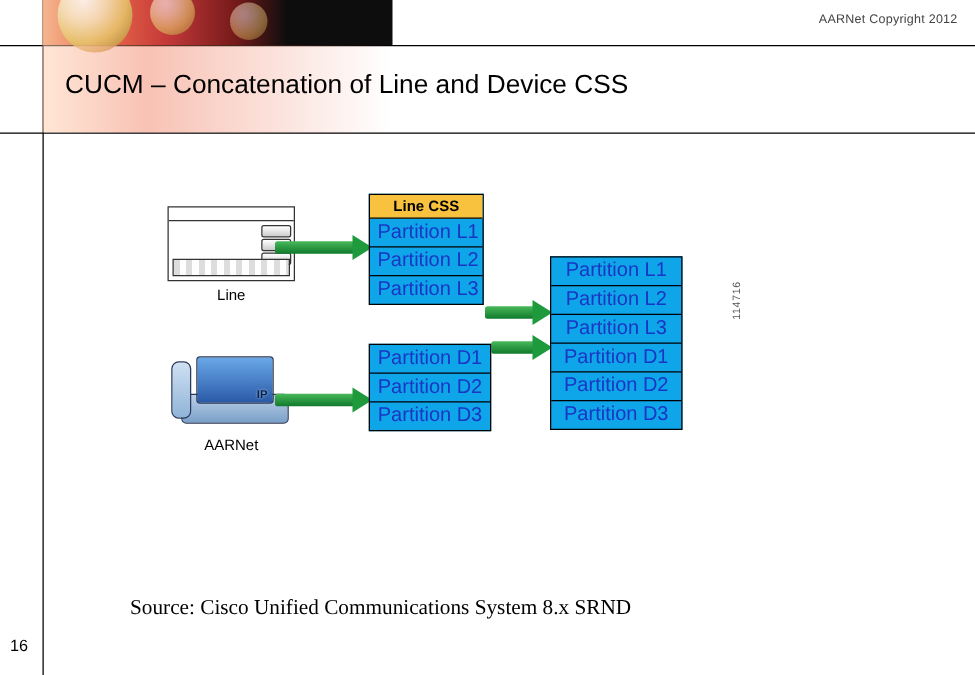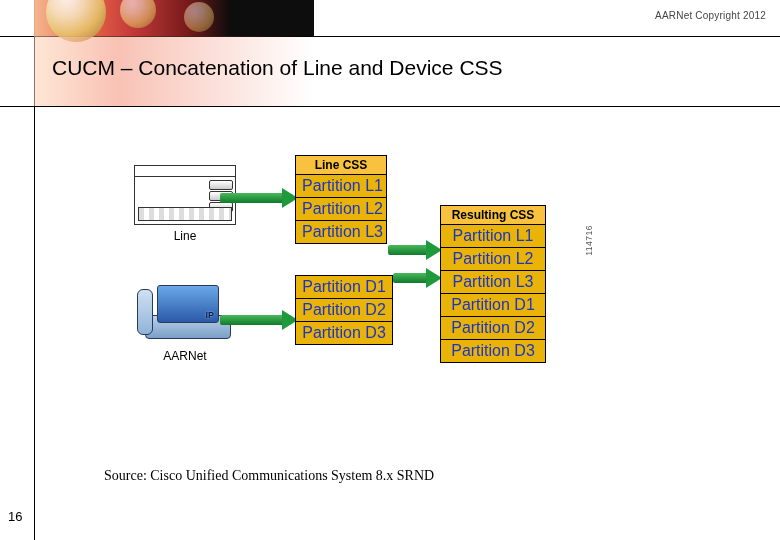--- a/index.html
+++ b/index.html
@@ -76,41 +76,41 @@
   }
   .page-num {
     position: absolute;
     left: 8px;
     bottom: 16px;
     font-size: 13px;
   }
   .source {
     position: absolute;
     left: 104px;
-    bottom: 56px;
-    font-size: 14px;
+    bottom: 44px;
+    font-size: 17px;
     font-family: "Times New Roman", Times, serif;
   }
 
   
   .diagram {
     position: absolute;
     left: 120px;
     top: 155px;
     width: 460px;
     height: 230px;
   }
   .group-label {
     font-size: 12px;
     text-align: center;
   }
   .css-block {
     position: absolute;
     border: 1px solid #000;
-    background: #eab308;
+    background: #0ea5e9;
   }
   .css-block .header {
     background: #f8c23e;
     font-weight: 700;
     font-size: 12px;
     text-align: center;
     padding: 2px 6px;
     border-bottom: 1px solid #000;
     white-space: nowrap;
   }
@@ -275,21 +275,20 @@
     <div class="row">Partition L3</div>
   </div>
 
   <div class="css-block device-css">
     <div class="row">Partition D1</div>
     <div class="row">Partition D2</div>
     <div class="row">Partition D3</div>
   </div>
 
   <div class="css-block result-css">
-    <div class="header">Resulting CSS</div>
     <div class="row">Partition L1</div>
     <div class="row">Partition L2</div>
     <div class="row">Partition L3</div>
     <div class="row">Partition D1</div>
     <div class="row">Partition D2</div>
     <div class="row">Partition D3</div>
   </div>
 
   <div class="fig-num">114716</div>
 </div>

